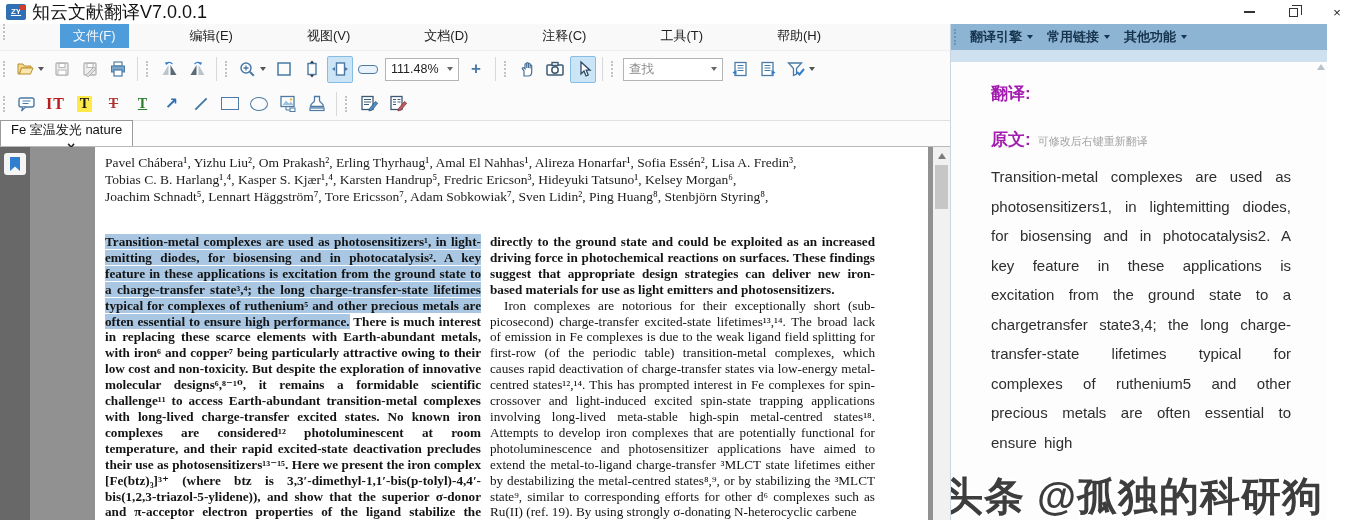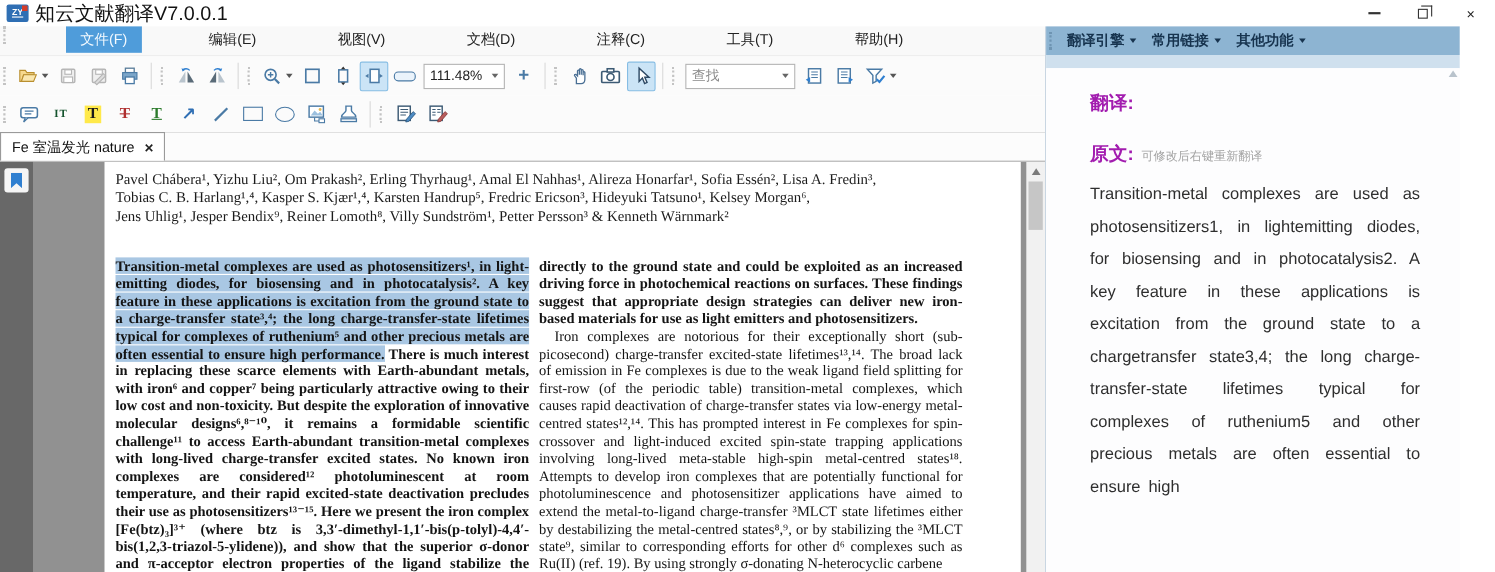--- a/index.html
+++ b/index.html
@@ -45,31 +45,31 @@
   .combo .caret { margin-left:auto; border-top-color:#666; }
   .zoom-combo { width:74px; }
   .find-combo { width:100px; color:#8a8a8a;gap:47px; }
   .pill { width:20px; height:9px; border:1.5px solid #4a7aa5; border-radius:4px; background:#eaf3fb; }
   .plus-glyph { font:bold 17px "Liberation Sans",sans-serif; color:#4a7aa5; }
   .tool { width:25px; height:25px; margin:0 2px; display:flex; align-items:center; justify-content:center;
           font:bold 14px "Liberation Serif","DejaVu Serif",serif; }
   .tT-hl { background:#ffe94a; padding:0 3px; color:#1a1a1a; }
   .tT-st { color:#b03030; text-decoration:line-through; }
   .tT-ul { color:#2a7a2a; text-decoration:underline; }
-  .tIT { color:#14532d; letter-spacing:1px; font-size:10px; }
+  .tIT { color:#b91c1c; letter-spacing:1px; font-size:16px; }
   .tArrow { color:#2f6fb4; font-size:16px; font-family:"DejaVu Sans",sans-serif; }
   .linetool::before { content:""; display:block; width:16px; height:2px; background:#4a7aa5; transform:rotate(-45deg); }
   .recttool::before { content:""; display:block; width:16px; height:11px; border:1.5px solid #4a7aa5; }
   .elltool::before  { content:""; display:block; width:16px; height:12px; border:1.5px solid #4a7aa5; border-radius:50%; }
 
   
   .tabbar { position:absolute; left:0; top:121px; width:950px; height:26px; background:#fcfcfc;
             border-bottom:1px solid #b9b9b9; display:flex; align-items:flex-end; }
   .tab { height:26px; background:#fff; border:1px solid #9a9a9a; border-bottom:none;
-         display:flex; align-items:center; padding:0 10px; font-size:13px; color:#111; }
+         display:flex; align-items:center; padding:0 10px; font-size:13px; color:#111;flex-direction:column; }
   .tab-close { font-weight:bold; margin-left:9px; font-size:14px; color:#222; }
 
   
   .docarea { position:absolute; left:0; top:147px; width:950px; height:373px; background:#919191; overflow:hidden; }
   .side { position:absolute; left:0; top:0; width:30px; height:100%; background:#686868; }
   .side-btn { width:22px; height:22px; margin:6px auto; background:#f5f5f5; border-radius:3px;
               display:flex; align-items:center; justify-content:center; }
   .bookmark-icon { width:10px; height:14px; background:#2f7fd0;
               clip-path:polygon(0 0,100% 0,100% 100%,50% 68%,0 100%); }
   .page { position:absolute; left:95px; top:0; width:833px; height:373px; background:#fff; overflow:hidden; }
@@ -394,21 +394,21 @@
   <div class="docarea">
     <div class="side">
       <div class="side-btn">
         <span class="bookmark-icon"></span>
       </div>
     </div>
     <div class="page">
       <div class="authors">
         <div>Pavel Chábera¹, Yizhu Liu², Om Prakash², Erling Thyrhaug¹, Amal El Nahhas¹, Alireza Honarfar¹, Sofia Essén², Lisa A. Fredin³,</div>
         <div>Tobias C. B. Harlang¹,⁴, Kasper S. Kjær¹,⁴, Karsten Handrup⁵, Fredric Ericson³, Hideyuki Tatsuno¹, Kelsey Morgan⁶,</div>
-        <div>Jens Uhlig¹, Jesper Bendix⁹, Reiner Lomoth⁸, Villy Sundström¹, Petter Persson³ &amp; Kenneth Wärnmark²</div>
+        <div>Joachim Schnadt⁵, Lennart Häggström⁷, Tore Ericsson⁷, Adam Sobkowiak⁷, Sven Lidin², Ping Huang⁸, Stenbjörn Styring⁸,</div>
       </div>
       <div class="cols">
         <div class="col left"><span class="sel">Transition-metal complexes are used as photosensitizers¹, in light-emitting diodes, for biosensing and in photocatalysis². A key feature in these applications is excitation from the ground state to a charge-transfer state³,⁴; the long charge-transfer-state lifetimes typical for complexes of ruthenium⁵ and other precious metals are often essential to ensure high performance.</span><span> There is much interest in replacing these scarce elements with Earth-abundant metals, with iron⁶ and copper⁷ being particularly attractive owing to their low cost and non-toxicity. But despite the exploration of innovative molecular designs⁶,⁸⁻¹⁰, it remains a formidable scientific challenge¹¹ to access Earth-abundant transition-metal complexes with long-lived charge-transfer excited states. No known iron complexes are considered¹² photoluminescent at room temperature, and their rapid excited-state deactivation precludes their use as photosensitizers¹³⁻¹⁵. Here we present the iron complex [Fe(btz)₃]³⁺ (where btz is 3,3′-dimethyl-1,1′-bis(p-tolyl)-4,4′-bis(1,2,3-triazol-5-ylidene)), and show that the superior σ-donor and π-acceptor electron properties of the ligand stabilize the excited state sufficiently to realize a long charge-</span></div>
         <div class="col right">
           <p class="b">directly to the ground state and could be exploited as an increased driving force in photochemical reactions on surfaces. These findings suggest that appropriate design strategies can deliver new iron-based materials for use as light emitters and photosensitizers.</p>
           <p class="ind">Iron complexes are notorious for their exceptionally short (sub-picosecond) charge-transfer excited-state lifetimes¹³,¹⁴. The broad lack of emission in Fe complexes is due to the weak ligand field splitting for first-row (of the periodic table) transition-metal complexes, which causes rapid deactivation of charge-transfer states via low-energy metal-centred states¹²,¹⁴. This has prompted interest in Fe complexes for spin-crossover and light-induced excited spin-state trapping applications involving long-lived meta-stable high-spin metal-centred states¹⁸. Attempts to develop iron complexes that are potentially functional for photoluminescence and photosensitizer applications have aimed to extend the metal-to-ligand charge-transfer ³MLCT state lifetimes either by destabilizing the metal-centred states⁸,⁹, or by stabilizing the ³MLCT state⁹, similar to corresponding efforts for other d⁶ complexes such as Ru(II) (ref. 19). By using strongly σ-donating N-heterocyclic carbene</p>
         </div>
       </div>
     </div>
     <div class="doc-scroll">
@@ -437,16 +437,17 @@
     <div class="panel-body">
       <div class="t-label">翻译:</div>
       <div class="o-row">
         <span class="o-label">原文:</span>
         <span class="o-hint">可修改后右键重新翻译</span>
       </div>
       <div class="o-text">Transition-metal complexes are used as photosensitizers1, in lightemitting diodes, for biosensing and in photocatalysis2. A key feature in these applications is excitation from the ground state to a chargetransfer state3,4; the long charge-transfer-state lifetimes typical for complexes of ruthenium5 and other precious metals are often essential to ensure high</div>
       <div class="panel-scroll">
           <i class="tri-up"></i>
         </div>
+      <div class="watermark">头条 @孤独的科研狗</div>
     </div>
   </div>
 
 </div>
 
 </body></html>

